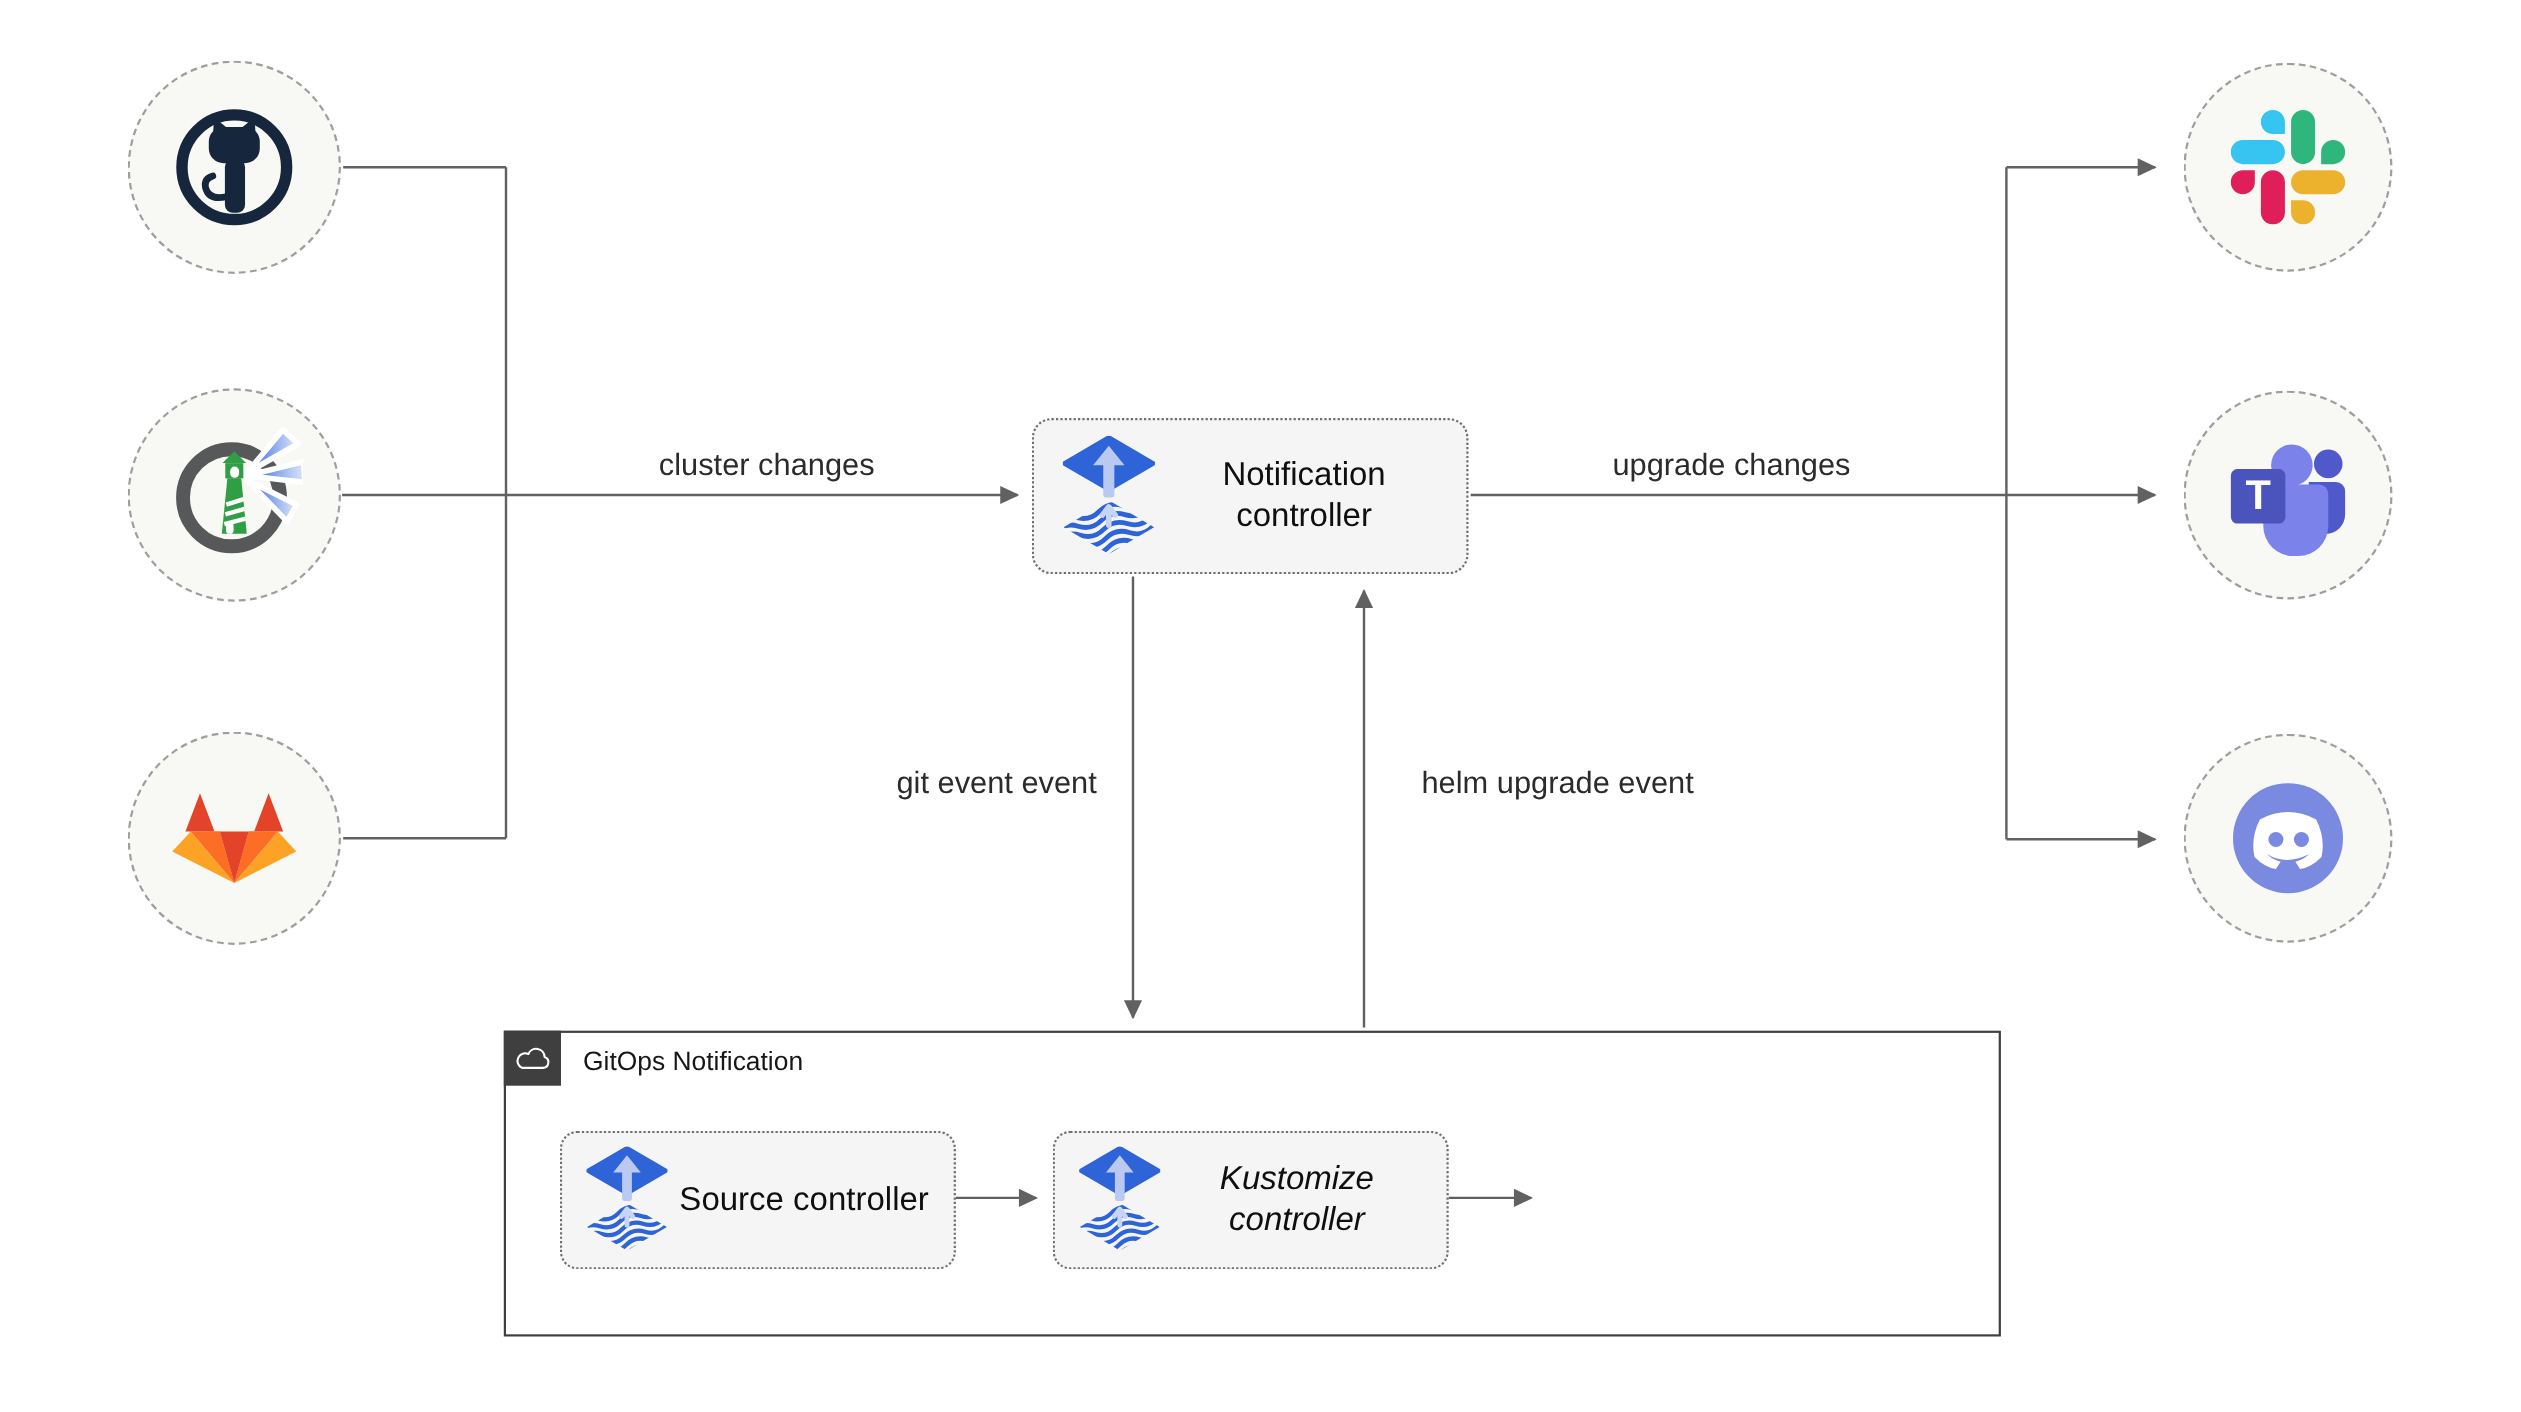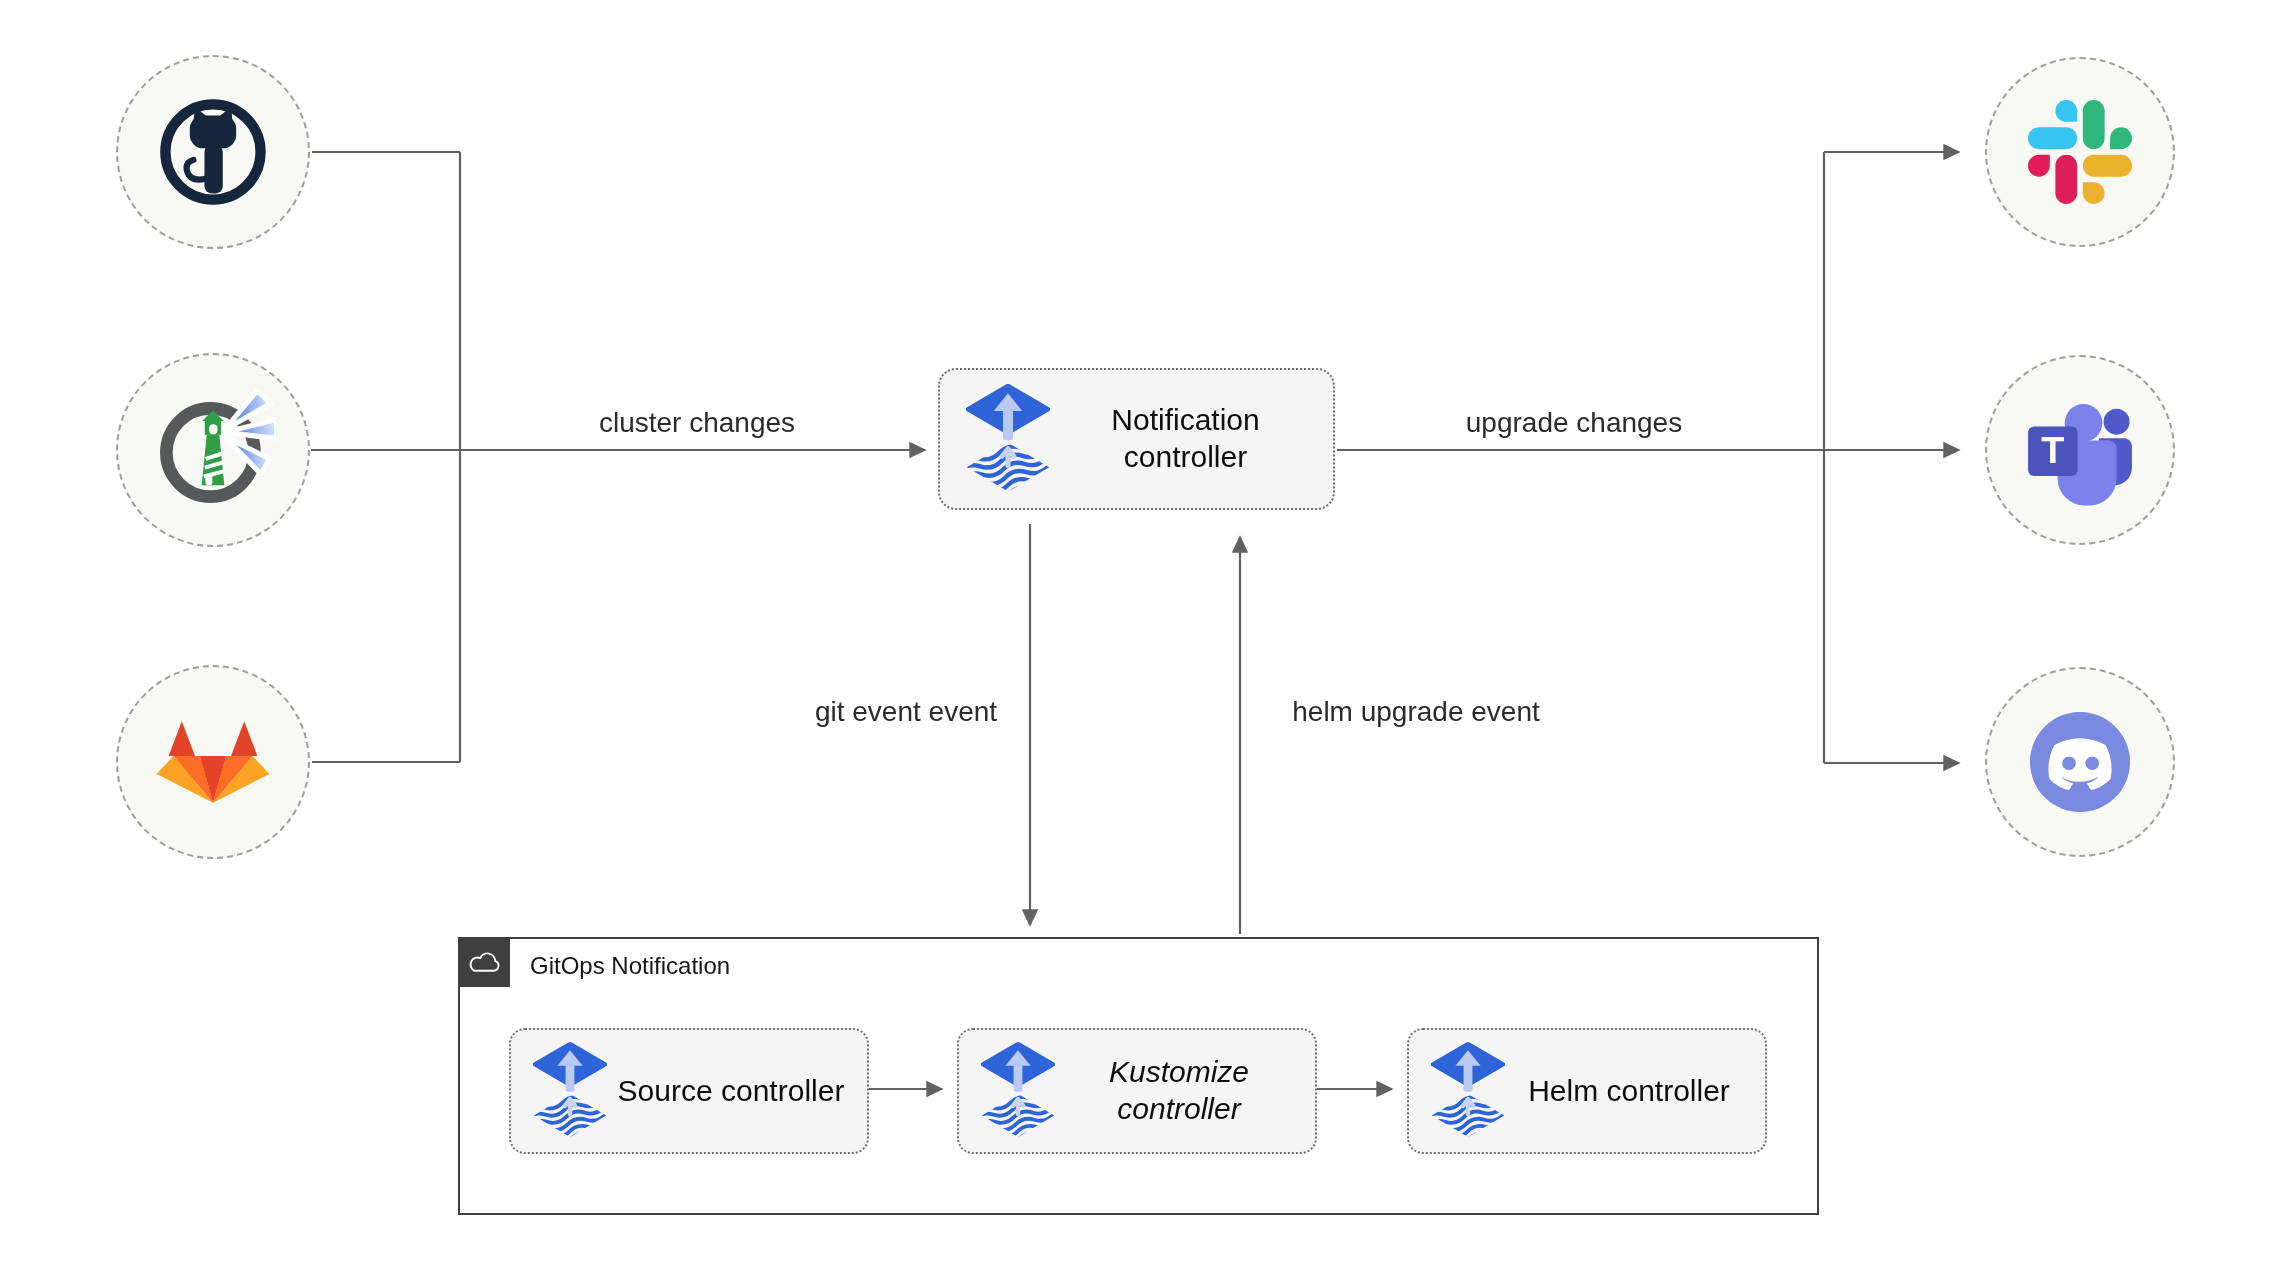--- a/index.html
+++ b/index.html
@@ -25,21 +25,21 @@
   .n-teams   { left:1985px; top:355px; width:190px; height:190px; }
   .n-discord { left:1985px; top:667px; width:190px; height:190px; }
 
   
   .ctrl {
     position:absolute; box-sizing:border-box; background:#f5f5f5;
     border:2px dotted #6e6e6e; border-radius:18px;
     display:flex; align-items:center; padding:0 12px 0 26px; z-index:4;
   }
   .ctrl .label { flex:1; text-align:center; font-size:30px; color:#0f0f0f; line-height:1.22; }
-  .notification { left:938px; top:368px; width:397px; height:142px; }
+  .notification { left:938px; top:380px; width:397px; height:142px; }
   .notification .flux-svg { width:84px; height:111px; }
   .inner-ctrl { width:360px; height:126px; border-radius:16px; padding-left:22px; }
   .inner-ctrl .flux-svg { width:74px; height:98px; }
   .c-source    { left:49px;  top:89px;justify-content:flex-end; }
   .c-kustomize { left:497px; top:89px;font-style:italic; }
   .c-helm      { left:947px; top:89px; }
 
   
   .group-box {
     position:absolute; left:458px; top:937px; width:1361px; height:278px;
@@ -227,21 +227,15 @@
       <div class="label">Source controller</div>
     </div>
 
     <div class="ctrl inner-ctrl c-kustomize">
       <svg class="flux-svg" viewBox="0 0 100 132">
           <use href="#flux-sym"></use>
         </svg>
       <div class="label">Kustomize controller</div>
     </div>
 
-    <div class="ctrl inner-ctrl c-helm">
-      <svg class="flux-svg" viewBox="0 0 100 132">
-          <use href="#flux-sym"></use>
-        </svg>
-      <div class="label">Helm controller</div>
-    </div>
   </div>
 
 </div>
 
 </body></html>

